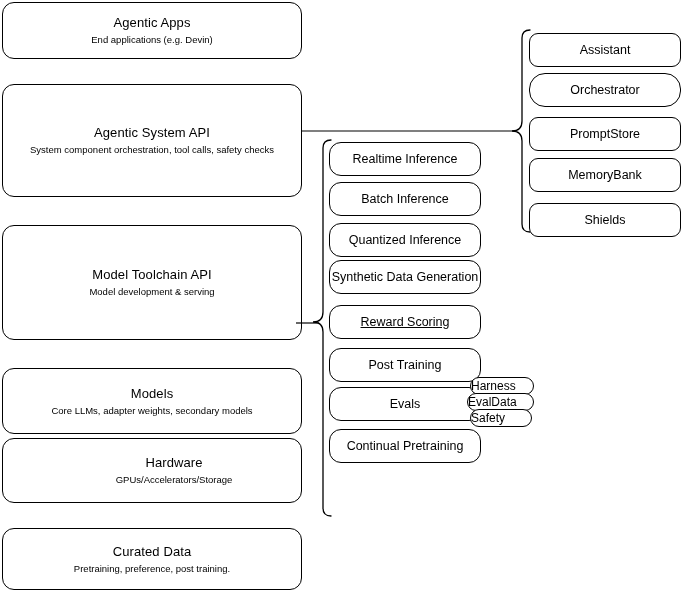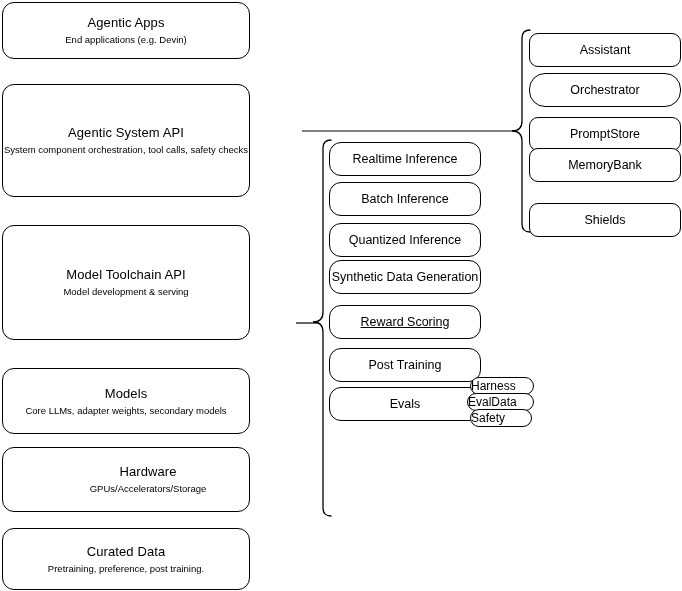--- a/index.html
+++ b/index.html
@@ -29,21 +29,21 @@
     display: flex;
     flex-direction: column;
     align-items: center;
     justify-content: center;
     text-align: center;
   }
   
   .layer {
     border-radius: 12px;
     left: 2px;
-    width: 248px;
+    width: 300px;
     text-align: center;
   }
   .layer .title {
     font-size: 13px;
     line-height: 16px;
     letter-spacing: 0.1px;
   }
   .layer .subtitle {
     font-size: 9.5px;
     line-height: 13px;
@@ -103,21 +103,21 @@
   <div class="node layer" style="top:225px; height:115px;">
     <div class="title">Model Toolchain API</div>
     <div class="subtitle">Model development &amp; serving</div>
   </div>
 
   <div class="node layer" style="top:368px; height:66px;">
     <div class="title">Models</div>
     <div class="subtitle">Core LLMs, adapter weights, secondary models</div>
   </div>
 
-  <div class="node layer" style="top:447px; height:65px;padding-left:44px;">
+  <div class="node layer" style="top:438px; height:65px;padding-left:44px;">
     <div class="title">Hardware</div>
     <div class="subtitle">GPUs/Accelerators/Storage</div>
   </div>
 
   <div class="node layer" style="top:528px; height:62px;">
     <div class="title">Curated Data</div>
     <div class="subtitle">Pretraining, preference, post training.</div>
   </div>
 
   <div class="connector" style="left:302px; top:122px; width:216px; height:18px;">
@@ -134,21 +134,21 @@
 
   <div class="node cap right" style="top:33px;">
     <span>Assistant</span>
   </div>
   <div class="node cap right" style="top:73px;border-radius:16px;">
     <span>Orchestrator</span>
   </div>
   <div class="node cap right" style="top:117px;">
     <span>PromptStore</span>
   </div>
-  <div class="node cap right" style="top:148px;border-radius:9px;">
+  <div class="node cap right" style="top:158px;border-radius:9px;">
     <span>MemoryBank</span>
   </div>
   <div class="node cap right" style="top:203px;">
     <span>Shields</span>
   </div>
 
   <div class="connector" style="left:296px; top:314px; width:24px; height:18px;">
     <svg width="24" height="18" viewBox="0 0 24 18">
       <line x1="0" y1="9" x2="23" y2="9" stroke="#000000" stroke-width="1.2"></line>
     </svg>
@@ -174,20 +174,23 @@
   </div>
   <div class="node cap mid" style="top:305px;text-decoration:underline;">
     <span>Reward Scoring</span>
   </div>
   <div class="node cap mid" style="top:348px;">
     <span>Post Training</span>
   </div>
   <div class="node cap mid" style="top:387px;">
     <span>Evals</span>
   </div>
+  <div class="node cap mid" style="top:429px;">
+    <span>Continual Pretraining</span>
+  </div>
 
   <div class="pill" style="left:470px; top:377px; width:64px;">
     <span>Harness</span>
   </div>
   <div class="pill" style="left:467px; top:393px; width:67px;">
     <span>EvalData</span>
   </div>
   <div class="pill" style="left:470px; top:409px; width:62px;">
     <span>Safety</span>
   </div>

